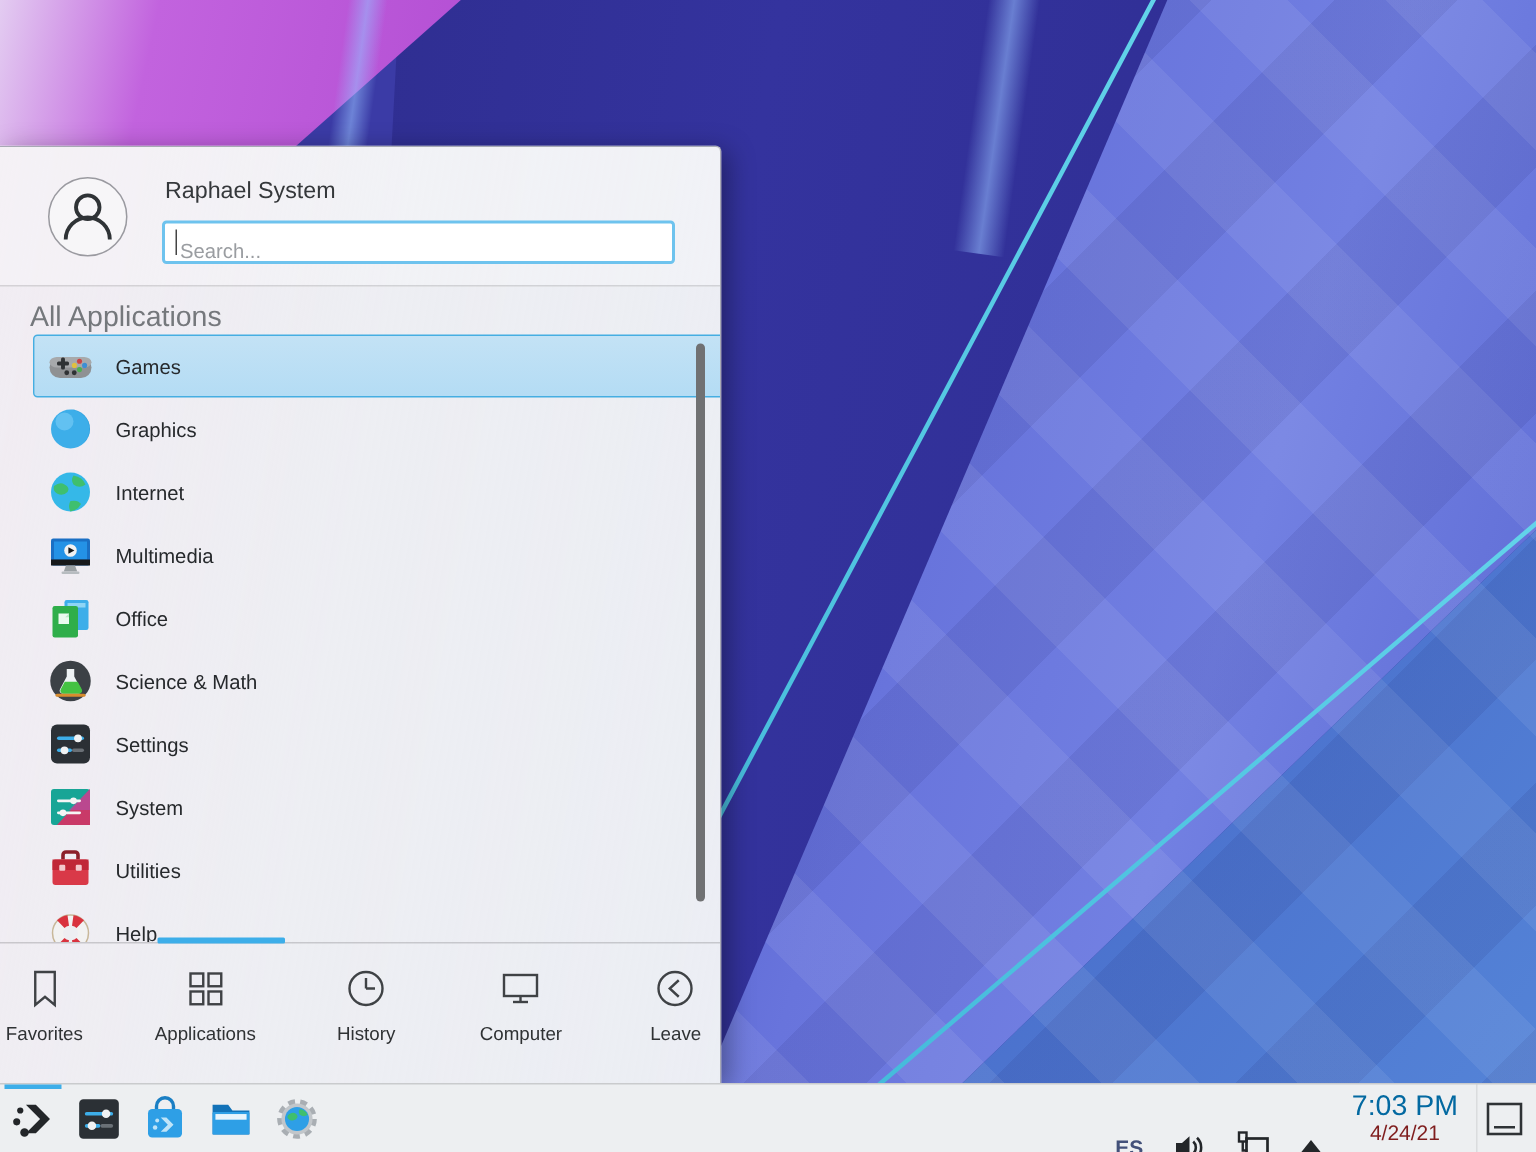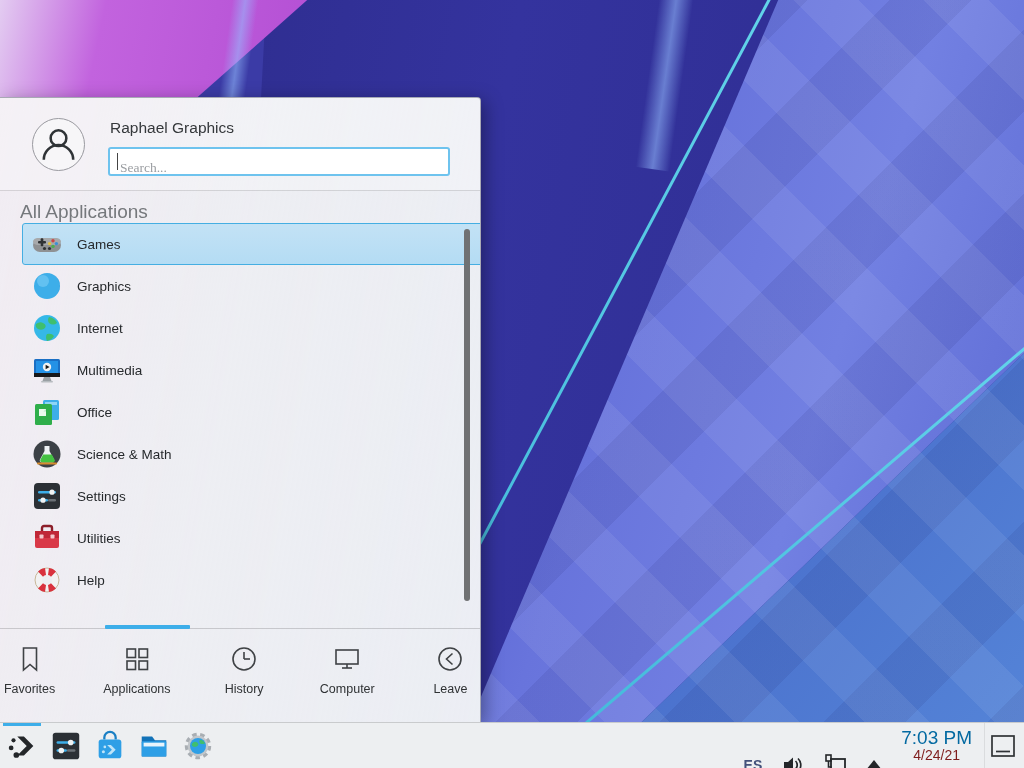--- a/index.html
+++ b/index.html
@@ -47,21 +47,21 @@
     box-shadow:4px 4px 18px rgba(0,0,0,0.35);
   }
   .menu-header { position:absolute; left:0; top:0; width:100%; height:93px;
     border-bottom:1px solid rgba(0,0,0,0.13); background:rgba(255,255,255,0.25); }
   .avatar { position:absolute; left:32px; top:20px; width:53px; height:53px; border-radius:50%;
     background:#f7f6f8; border:1px solid #9a9aa0; display:flex; align-items:center; justify-content:center; }
   .user-name { position:absolute; left:110px; top:21px; font-size:15.5px; color:#35383b; }
   .search-wrap { position:absolute; left:108px; top:49px; width:342px; height:29px; }
   .search-wrap input { width:100%; height:100%; border:2px solid #6ec3ee; border-radius:3px;
     background:#ffffff; font-size:13.5px; color:#4c1d95; padding:12px 8px 0 10px; outline:none;
-    font-family:Liberation Serif, serif; }
+    font-family:Liberation Sans, sans-serif; }
   .search-wrap input::placeholder { color:#9a9da1; }
   .caret-bar { position:absolute; left:9px; top:6px; width:1px; height:17px; background:#444; }
 
   .section-label { position:absolute; left:20px; top:103px; font-size:19px; color:#75787c; }
 
   .app-list { position:absolute; left:0; top:120px; width:100%; height:410px; overflow:hidden; }
   .app-row { position:relative; margin:0 35px 0 22px; width:508px; height:42px;
     display:flex; align-items:center; border:1px solid transparent; border-radius:3px; }
   .app-row.selected { background:linear-gradient(180deg,#c3e2f5,#b4dcf4); border-color:#45aee2; }
   .app-row .app-icon { width:32px; height:32px; margin-left:8px; flex:0 0 32px; }
@@ -113,21 +113,21 @@
 
 <div class="kickoff">
 
   <div class="menu-header">
     <div class="avatar">
       <svg viewBox="0 0 52 52" width="52" height="52">
         <circle cx="26" cy="19" r="8" fill="none" stroke="#2f3336" stroke-width="2.6"></circle>
         <path d="M11 41 a15 15 0 0 1 30 0" fill="none" stroke="#2f3336" stroke-width="2.6"></path>
       </svg>
     </div>
-    <div class="user-name">Raphael Graphics</div>
+    <div class="user-name">Raphael System</div>
     <div class="search-wrap">
       <input type="text" placeholder="Search..." style="">
       <div class="caret-bar"></div>
     </div>
   </div>
 
   <div class="section-label">All Applications</div>
 
   <div class="app-list">
     <div style="height:5px;"></div>
@@ -214,20 +214,33 @@
         <rect x="7" y="11" width="18" height="2.4" rx="1.2" fill="#3daee9"></rect>
         <circle cx="21" cy="12.2" r="2.6" fill="#f0f2f3"></circle>
         <rect x="7" y="19" width="10" height="2.4" rx="1.2" fill="#3daee9"></rect>
         <rect x="17" y="19" width="8" height="2.4" rx="1.2" fill="#6a7076"></rect>
         <circle cx="12" cy="20.2" r="2.6" fill="#f0f2f3"></circle>
       </svg>
       <span class="app-label">Settings</span>
       <span class="arrow-right"></span>
     </div>
 
+    <div class="app-row">
+      <svg class="app-icon" viewBox="0 0 32 32">
+        <rect x="3" y="4" width="26" height="24" rx="2" fill="#18a596"></rect>
+        <path d="M29 4 v24 h-22z" fill="#c93a68"></path>
+        <path d="M29 4 v14 h-14z" fill="#b34fa0" opacity="0.7"></path>
+        <rect x="7" y="11" width="16" height="1.8" rx="0.9" fill="#f5f5f5"></rect>
+        <circle cx="18" cy="11.9" r="2.2" fill="#f5f5f5"></circle>
+        <rect x="7" y="19" width="16" height="1.8" rx="0.9" fill="#f5f5f5"></rect>
+        <circle cx="11" cy="19.9" r="2.2" fill="#f5f5f5"></circle>
+      </svg>
+      <span class="app-label">System</span>
+      <span class="arrow-right"></span>
+    </div>
 
     <div class="app-row">
       <svg class="app-icon" viewBox="0 0 32 32">
         <path d="M11 9 v-3 a2 2 0 0 1 2 -2 h6 a2 2 0 0 1 2 2 v3" fill="none" stroke="#8c1f2a" stroke-width="2.4"></path>
         <rect x="4" y="9" width="24" height="17" rx="2" fill="#d93948"></rect>
         <rect x="4" y="9" width="24" height="7" fill="#c02737"></rect>
         <rect x="8.5" y="12.5" width="4" height="4" rx="0.8" fill="#f3c8cc"></rect>
         <rect x="19.5" y="12.5" width="4" height="4" rx="0.8" fill="#f3c8cc"></rect>
       </svg>
       <span class="app-label">Utilities</span>

